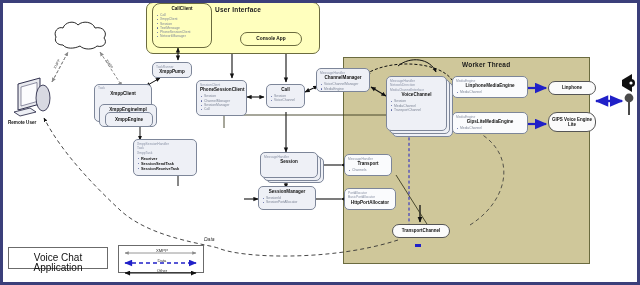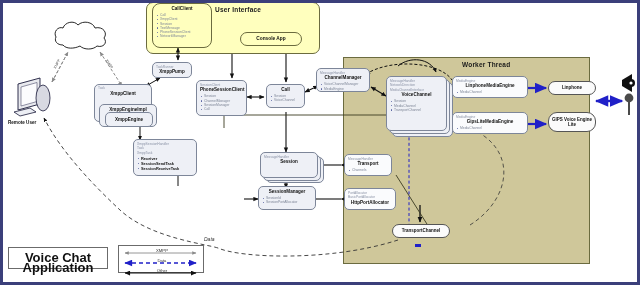--- a/index.html
+++ b/index.html
@@ -30,21 +30,21 @@
   .pill{background:#ffffbe;border:1px solid #6b6b3f;border-radius:9px;display:flex;align-items:center;justify-content:center;}
   .pill .cname{font-size:4.8px;}
   .pill-w{background:#fbfbfb;border:1px solid #555;border-radius:9px;display:flex;align-items:center;justify-content:center;text-align:center;}
   .pill-w .cname{font-size:4.5px;line-height:5.4px;white-space:normal;}
 
   
   .grp{background:#eef0f6;border:1px solid #7d8699;border-radius:5px;}
 
   
   .legend-box{background:#ffffff;border:1px solid #6b6b6b;}
-  .legend-title{font-size:13px;font-weight:bold;color:#111;text-align:center;line-height:10px;}
+  .legend-title{font-size:10px;font-weight:normal;color:#111;text-align:center;line-height:10px;}
   .legend-key{background:#ffffff;border:1px solid #6b6b6b;}
   .legend-row{display:flex;align-items:center;height:10px;}
   .legend-label{font-size:4.2px;color:#333;text-align:center;flex:0 0 auto;width:34px;}
 
   .edge-label{font-size:3.6px;color:#444;}
   .edge-label.it{font-style:italic;color:#333;font-size:5px;}
 
   
   .ru-label{font-size:4.6px;color:#111;font-weight:bold;}
 </style>

